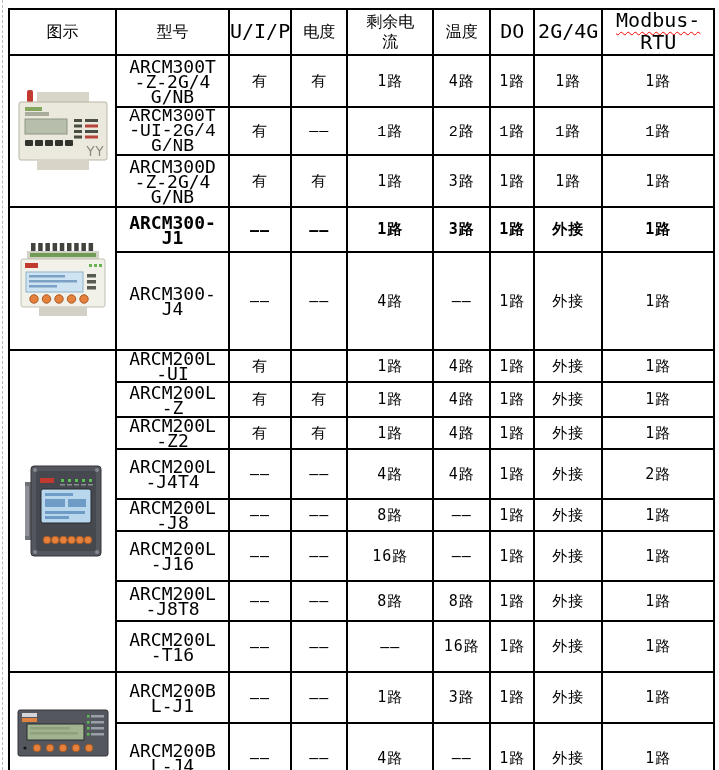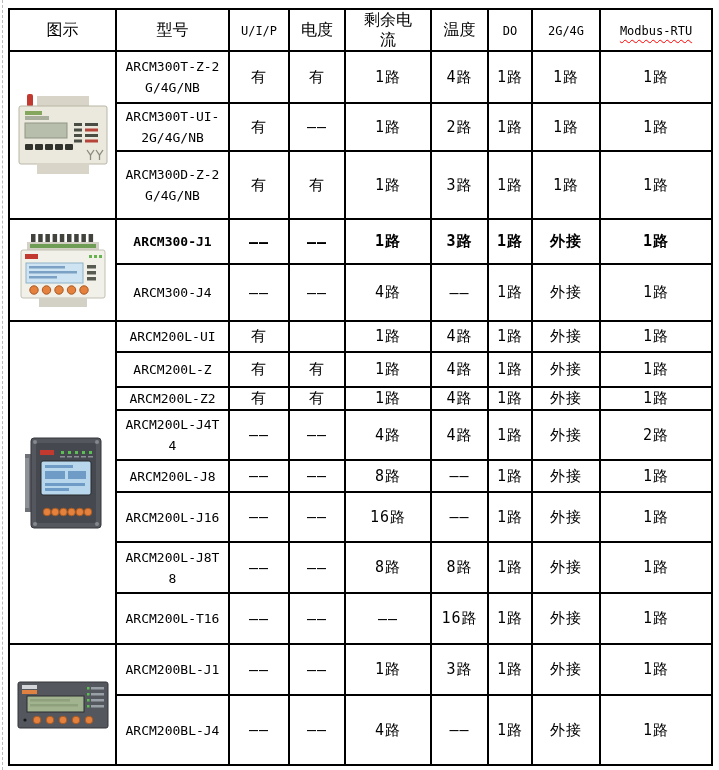--- a/index.html
+++ b/index.html
@@ -16,31 +16,31 @@
   table.spec-table {
     position:absolute; left:8px; top:8px;
     border-collapse:collapse; table-layout:fixed;
   }
   th, td {
     border:2px solid #000;
     text-align:center; vertical-align:middle;
     padding:0; overflow:hidden;
   }
   th { font-weight:normal; font-size:16px; line-height:20px; }
-  th .latin { font-size:12px; }
+  th .latin { font-size:20px; }
   .preline { white-space:pre-line; }
   .wavy {
     text-decoration-line:underline;
     text-decoration-style:wavy;
     text-decoration-color:#ff0000;
     text-decoration-thickness:1px;
     text-underline-offset:4px;
   }
   td.c-model {
-    font-size:13px; line-height:21px;
+    font-size:18px; line-height:15px;
     padding:0 7px; word-break:break-all;
   }
   td.c-val { font-size:15px; letter-spacing:1px; }
   td.img-cell { padding:0; background:#ffffff; }
   td.img-cell svg { display:block; margin:0 auto; }
 </style>
 </head>
 <body>
 
 <div class="page">
@@ -106,31 +106,31 @@
           </td>
           <td class="c-model">ARCM300T-Z-2G/4G/NB</td>
           <td class="c-val">有</td>
           <td class="c-val">有</td>
           <td class="c-val">1路</td>
           <td class="c-val">4路</td>
           <td class="c-val">1路</td>
           <td class="c-val">1路</td>
           <td class="c-val">1路</td>
         </tr>
-        <tr style="height: 48px;">
+        <tr style="height: 48px; font-family: Liberation Mono, monospace;">
           <td class="c-model">ARCM300T-UI-2G/4G/NB</td>
           <td class="c-val">有</td>
           <td class="c-val">——</td>
           <td class="c-val">1路</td>
           <td class="c-val">2路</td>
           <td class="c-val">1路</td>
           <td class="c-val">1路</td>
           <td class="c-val">1路</td>
         </tr>
-        <tr style="height: 68px; margin-top: 15px;">
+        <tr style="height: 52px; margin-top: 15px;">
           <td class="c-model">ARCM300D-Z-2G/4G/NB</td>
           <td class="c-val">有</td>
           <td class="c-val">有</td>
           <td class="c-val">1路</td>
           <td class="c-val">3路</td>
           <td class="c-val">1路</td>
           <td class="c-val">1路</td>
           <td class="c-val">1路</td>
         </tr>
         <tr style="height: 45px; font-weight: bold;">
@@ -179,21 +179,21 @@
           </td>
           <td class="c-model">ARCM300-J1</td>
           <td class="c-val">——</td>
           <td class="c-val">——</td>
           <td class="c-val">1路</td>
           <td class="c-val">3路</td>
           <td class="c-val">1路</td>
           <td class="c-val">外接</td>
           <td class="c-val">1路</td>
         </tr>
-        <tr style="height: 57px;">
+        <tr style="height: 98px;">
           <td class="c-model">ARCM300-J4</td>
           <td class="c-val">——</td>
           <td class="c-val">——</td>
           <td class="c-val">4路</td>
           <td class="c-val">——</td>
           <td class="c-val">1路</td>
           <td class="c-val">外接</td>
           <td class="c-val">1路</td>
         </tr>
         <tr style="height: 31px;">
@@ -294,21 +294,21 @@
         <tr style="height: 50px;">
           <td class="c-model">ARCM200L-J16</td>
           <td class="c-val">——</td>
           <td class="c-val">——</td>
           <td class="c-val">16路</td>
           <td class="c-val">——</td>
           <td class="c-val">1路</td>
           <td class="c-val">外接</td>
           <td class="c-val">1路</td>
         </tr>
-        <tr style="height: 51px;">
+        <tr style="height: 40px;">
           <td class="c-model">ARCM200L-J8T8</td>
           <td class="c-val">——</td>
           <td class="c-val">——</td>
           <td class="c-val">8路</td>
           <td class="c-val">8路</td>
           <td class="c-val">1路</td>
           <td class="c-val">外接</td>
           <td class="c-val">1路</td>
         </tr>
         <tr style="height: 51px;">

